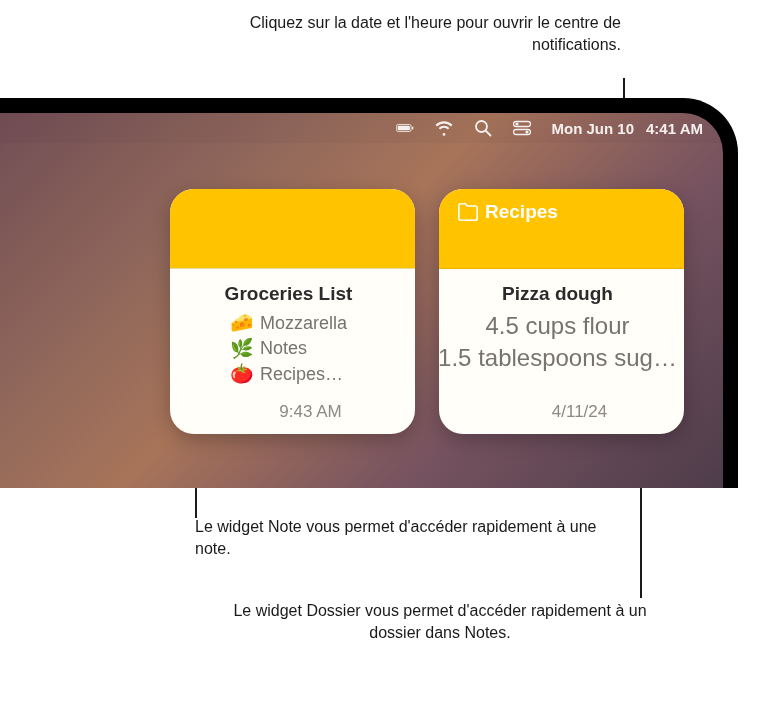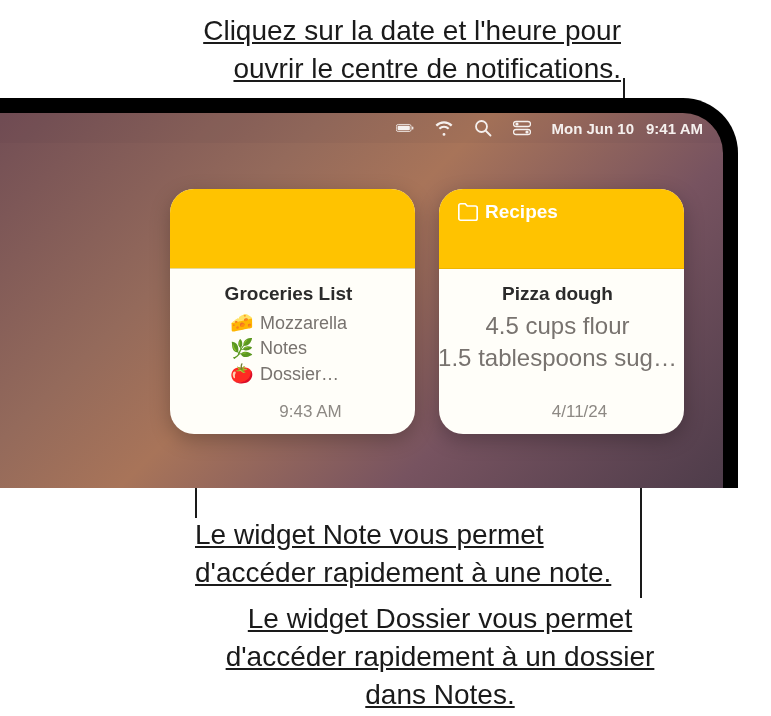--- a/index.html
+++ b/index.html
@@ -6,24 +6,23 @@
     body {
       width: 771px;
       height: 716px;
       background: #fff;
       font-family: -apple-system, "Helvetica Neue", Helvetica, Arial, sans-serif;
       position: relative;
     }
     .annotation {
       position: absolute;
       color: #1a1a1a;
-      font-size: 28px;
+      font-size: 16px;
       line-height: 1.35;
       text-align: right;
-      text-decoration: underline;
     }
     .ann-top { top: 12px; right: 150px; width: 460px; }
     .ann-mid { top: 516px; left: 195px; width: 420px; text-align: left; }
     .ann-bot { top: 600px; right: 116px; width: 430px; text-align: center; }
     .leader {
       position: absolute;
       background: #1a1a1a;
     }
     .leader-top-v { left: 623px; top: 78px; width: 1.5px; height: 70px; }
     .leader-mid-v { left: 195px; top: 470px; width: 1.5px; height: 48px; }
@@ -152,42 +151,42 @@
     <span class="icon">
       <svg viewBox="0 0 18 14">
           <rect x="0.5" y="0.5" width="17" height="5" rx="2.5" fill="none" stroke="#f5f0ee" stroke-width="1.3"></rect>
           <circle cx="4" cy="3" r="1.6" fill="#f5f0ee"></circle>
           <rect x="0.5" y="8.5" width="17" height="5" rx="2.5" fill="none" stroke="#f5f0ee" stroke-width="1.3"></rect>
           <circle cx="14" cy="11" r="1.6" fill="#f5f0ee"></circle>
         </svg>
     </span>
     <span class="datetime">
       <span>Mon Jun 10</span>
-      <span>9:41 AM</span>
+      <span>4:41 AM</span>
     </span>
   </div>
 
   <div class="widgets">
 
     <div class="widget widget-a">
       <div class="whead plain"></div>
       <div class="wbody">
         <div class="title">Groceries List</div>
         <ul class="items">
           <li>
               <span class="em">🧀</span>
               <span>Mozzarella</span>
             </li>
           <li>
               <span class="em">🌿</span>
               <span>Notes</span>
             </li>
           <li>
               <span class="em">🍅</span>
-              <span>Dossier…</span>
+              <span>Recipes…</span>
             </li>
         </ul>
         <div class="time">9:43 AM</div>
       </div>
     </div>
 
     <div class="widget widget-b">
       <div class="whead">
         <span class="folder-icon">
           <svg viewBox="0 0 24 20">

